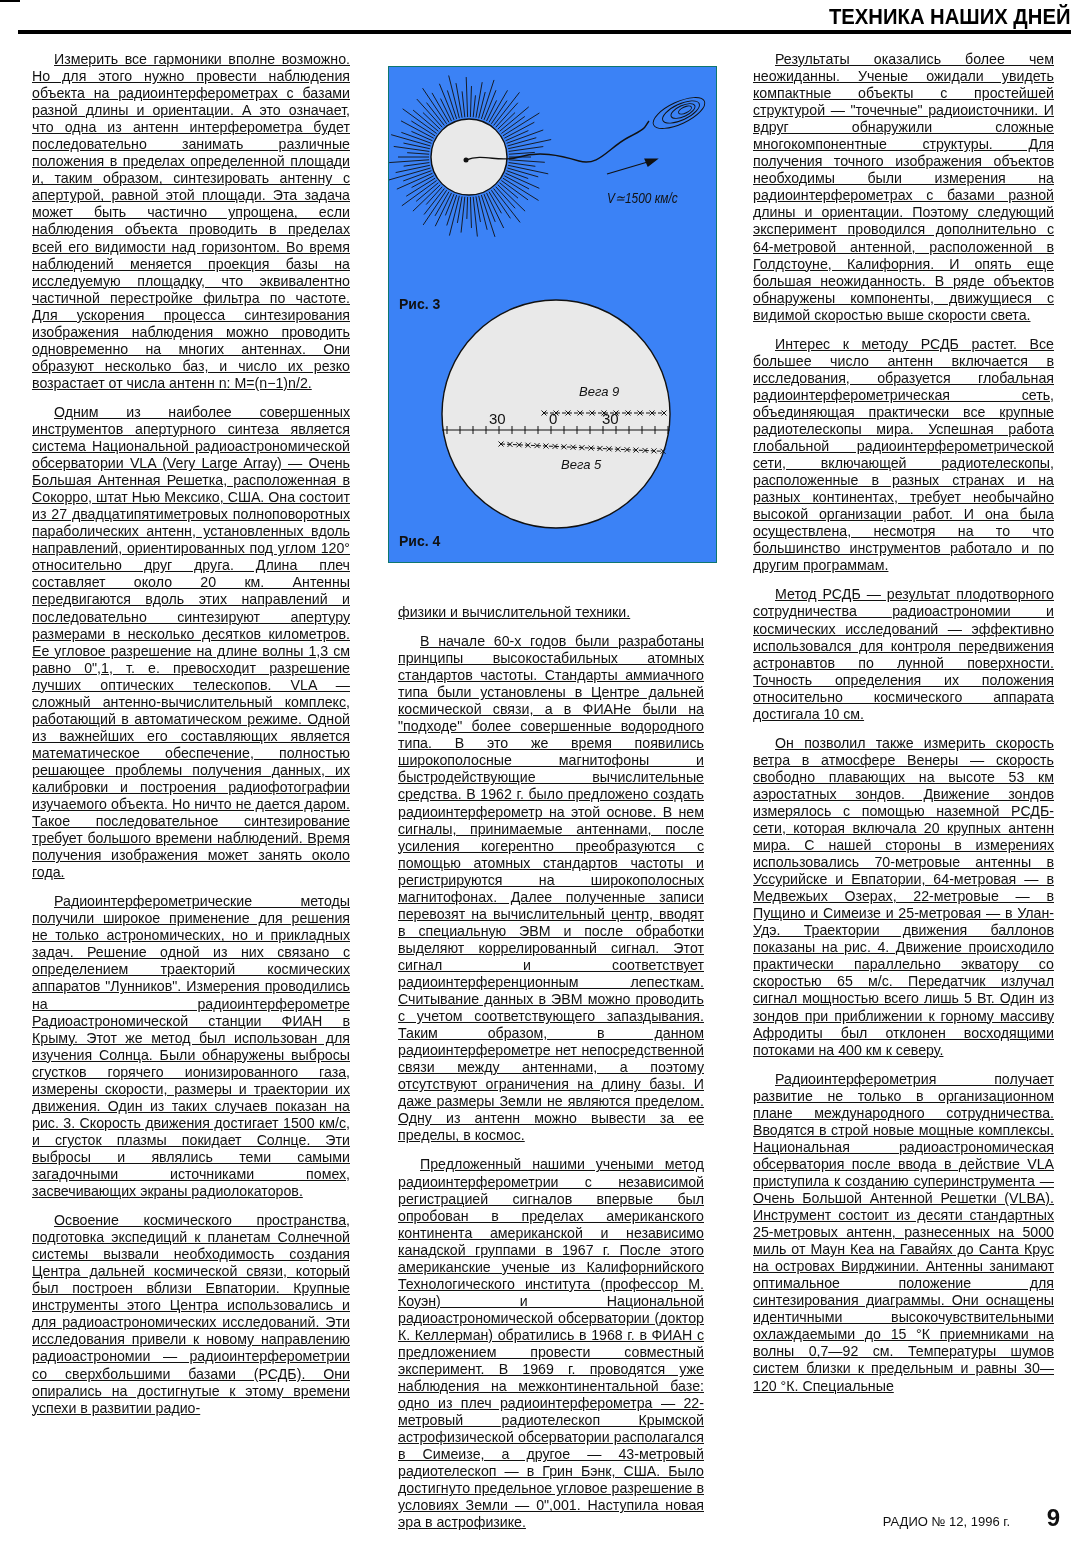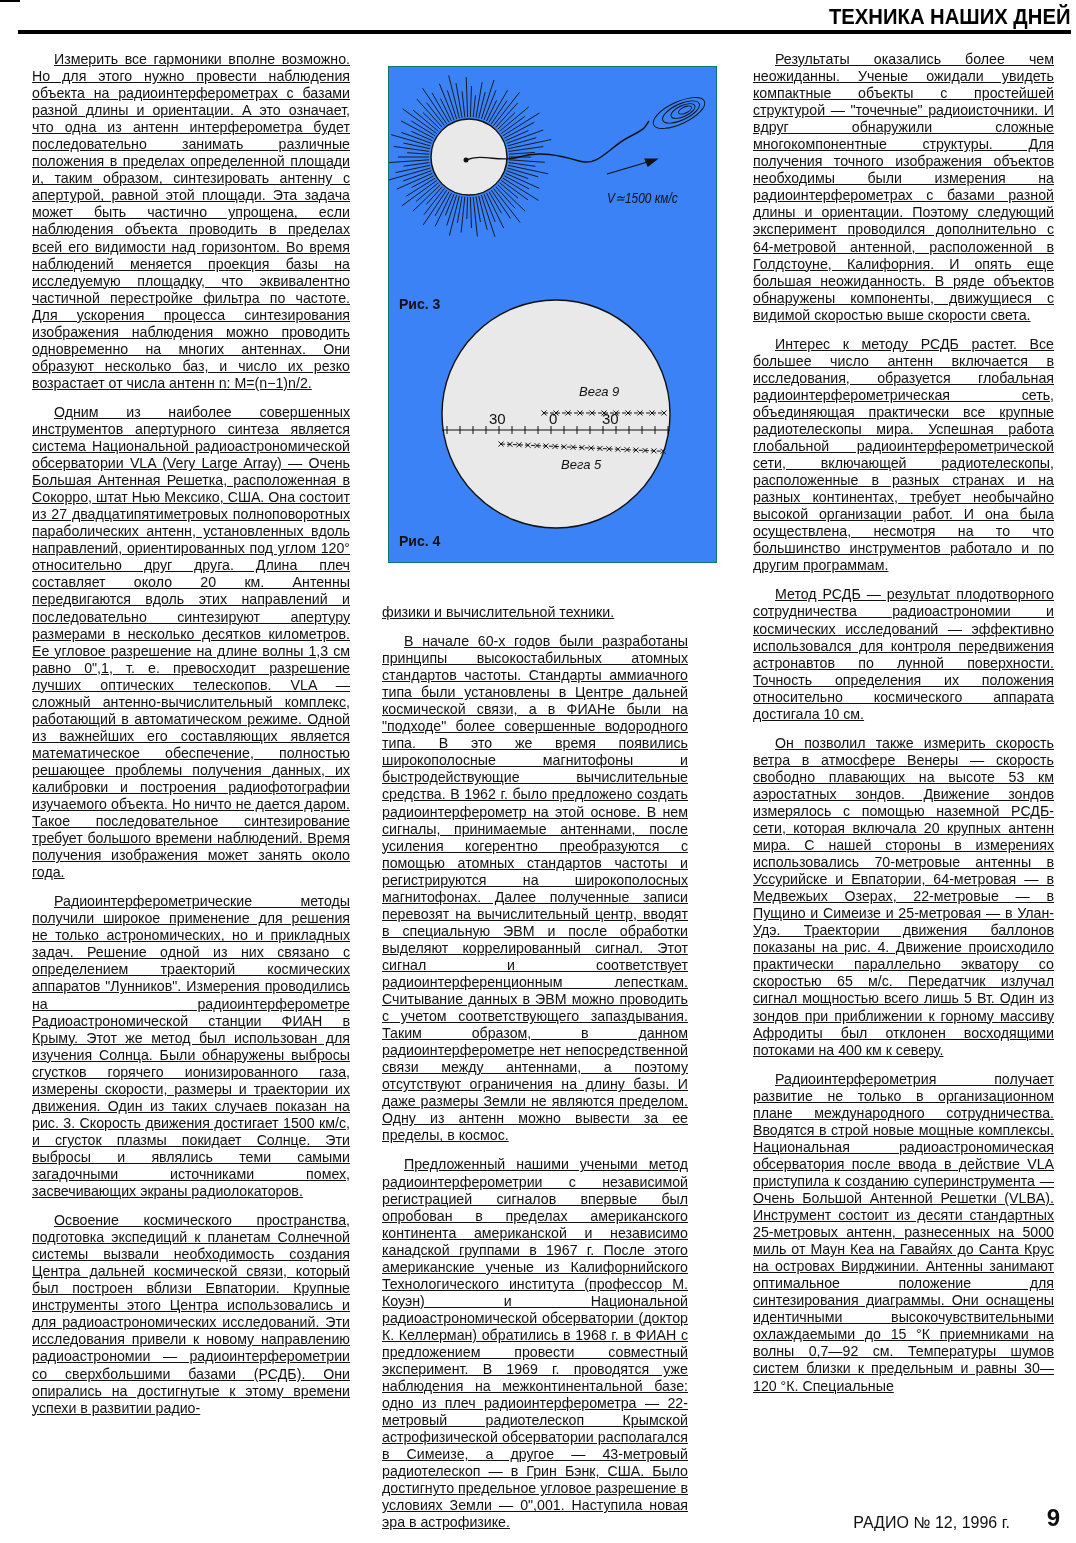--- a/index.html
+++ b/index.html
@@ -4,31 +4,31 @@
 <style>
   html, body { margin:0; padding:0; background:#ffffff; }
   body { width:1076px; height:1543px; position:relative; overflow:hidden; color:#111; font-family:"Liberation Sans", sans-serif; }
   .header-title { position:absolute; right:6px; top:4px; font-family:"Liberation Sans", sans-serif; font-weight:bold; font-size:22px; letter-spacing:0px; transform:scaleX(0.92); transform-origin:right top; color:#000; }
   .header-rule { position:absolute; left:18px; right:5px; top:30px; height:4px; background:#000; }
   .corner-mark { position:absolute; left:0; top:0; width:20px; height:2px; background:#000; }
   .col { position:absolute; font-size:14.2px; line-height:17.05px; text-align:justify; hyphens:none; }
   .col p { margin:12px; text-indent:22px;text-decoration:underline; }
   .col p.noindent { text-indent:0; }
   .col1 { left:20px; top:39px; width:342px; }
-  .col2 { left:370px; top:592px; width:330px; }
+  .col2 { left:386px; top:592px; width:330px; }
   .col3 { left:741px; top:39px; width:325px; }
   .figure-box { position:absolute; left:388px; top:66px; width:327px; height:495px; background:#3b82f6; border:1px solid #0f766e; }
   .figure-box svg { position:absolute; left:0; top:0; }
   .fig-caption { position:absolute; font-weight:bold; font-size:14px; font-family:"Liberation Sans", sans-serif; }
   .fig3-caption { left:10px; top:209px;margin-top:20px; }
   .fig4-caption { left:10px; top:466px; }
   .velocity-label { position:absolute; left:218px; top:123px; font-style:italic; font-size:14px; font-family:"Liberation Sans", sans-serif; transform:scaleX(0.85); transform-origin:left top; }
   .vega-label { position:absolute; font-style:italic; font-size:13px; }
   .axis-label { position:absolute; font-size:15px; }
-  .footer { position:absolute; right:66px; top:1514px; font-size:16px; }
+  .footer { position:absolute; right:66px; top:1514px; font-size:13px; }
   .page-num { position:absolute; right:16px; top:1504px; font-size:24px; font-weight:bold; }
 </style>
 </head>
 <body>
 
 <div class="corner-mark"></div>
 <div class="header-title">ТЕХНИКА НАШИХ ДНЕЙ</div>
 <div class="header-rule"></div>
 
 <div class="col col1">

